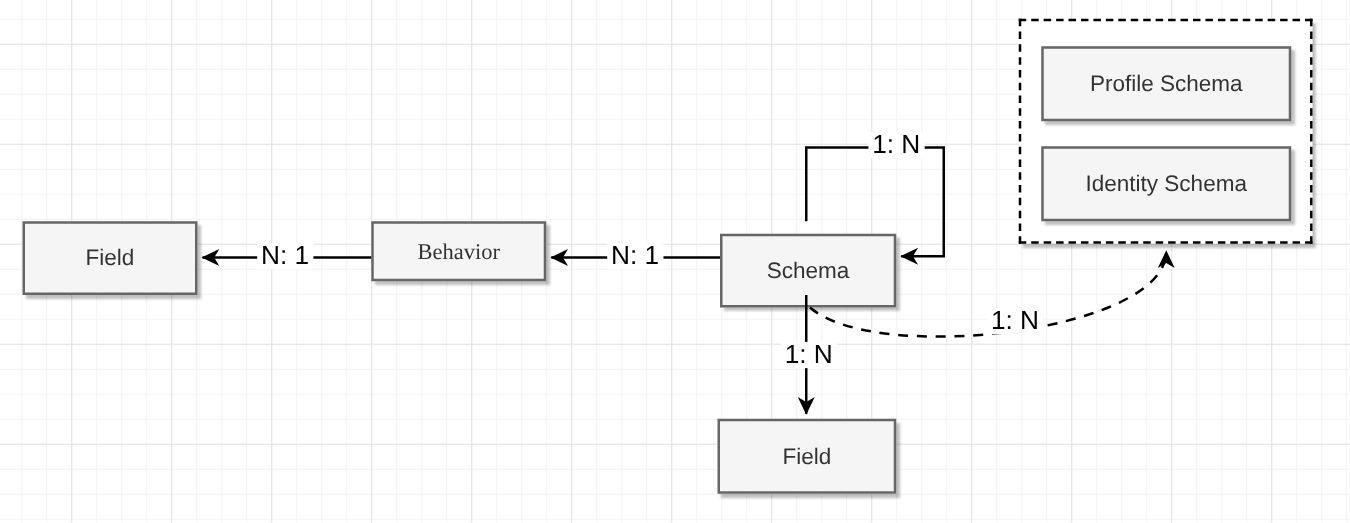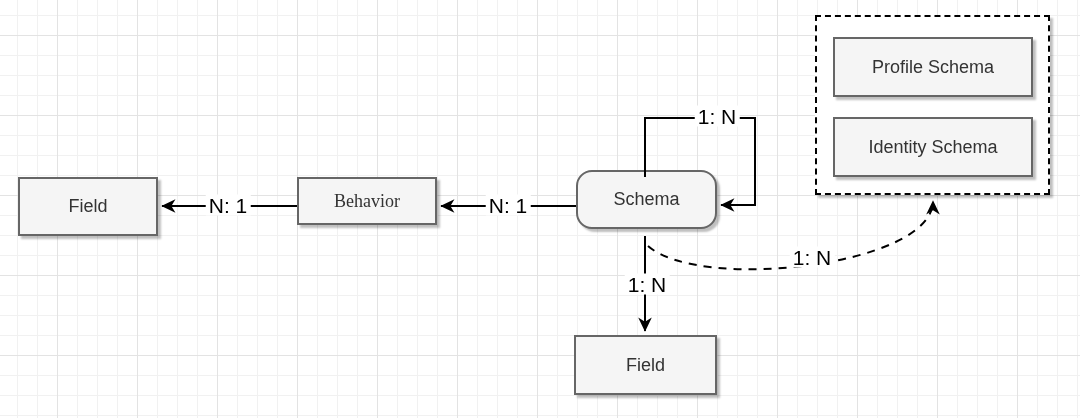--- a/index.html
+++ b/index.html
@@ -71,21 +71,21 @@
 <body>
 
 <div class="canvas">
 
   <div class="group" style="left:815px; top:15px; width:235px; height:180px;"></div>
 
   <div class="node" style="left:18px;  top:177px; width:140px; height:59px;">Field</div>
 
   <div class="node" style="left:297px; top:177px; width:140px; height:48px;font-family:Liberation Serif, serif;">Behavior</div>
 
-  <div class="node" style="left:576px; top:170px; width:141px; height:59px;border-radius:16px;">Schema</div>
+  <div class="node" style="left:576px; top:187px; width:141px; height:59px;">Schema</div>
 
   <div class="node" style="left:574px; top:335px; width:143px; height:60px;">Field</div>
 
   <div class="node" style="left:833px; top:117px; width:200px; height:60px;">Identity Schema</div>
 
   <div class="node" style="left:833px; top:37px;  width:200px; height:60px;">Profile Schema</div>
 
   <svg class="edges" viewBox="0 0 1080 418" xmlns="http://www.w3.org/2000/svg">
     <defs>
       <marker id="arrow" viewBox="0 0 12 12" refX="10.5" refY="6" markerWidth="8.5" markerHeight="8.5" orient="auto-start-reverse">

